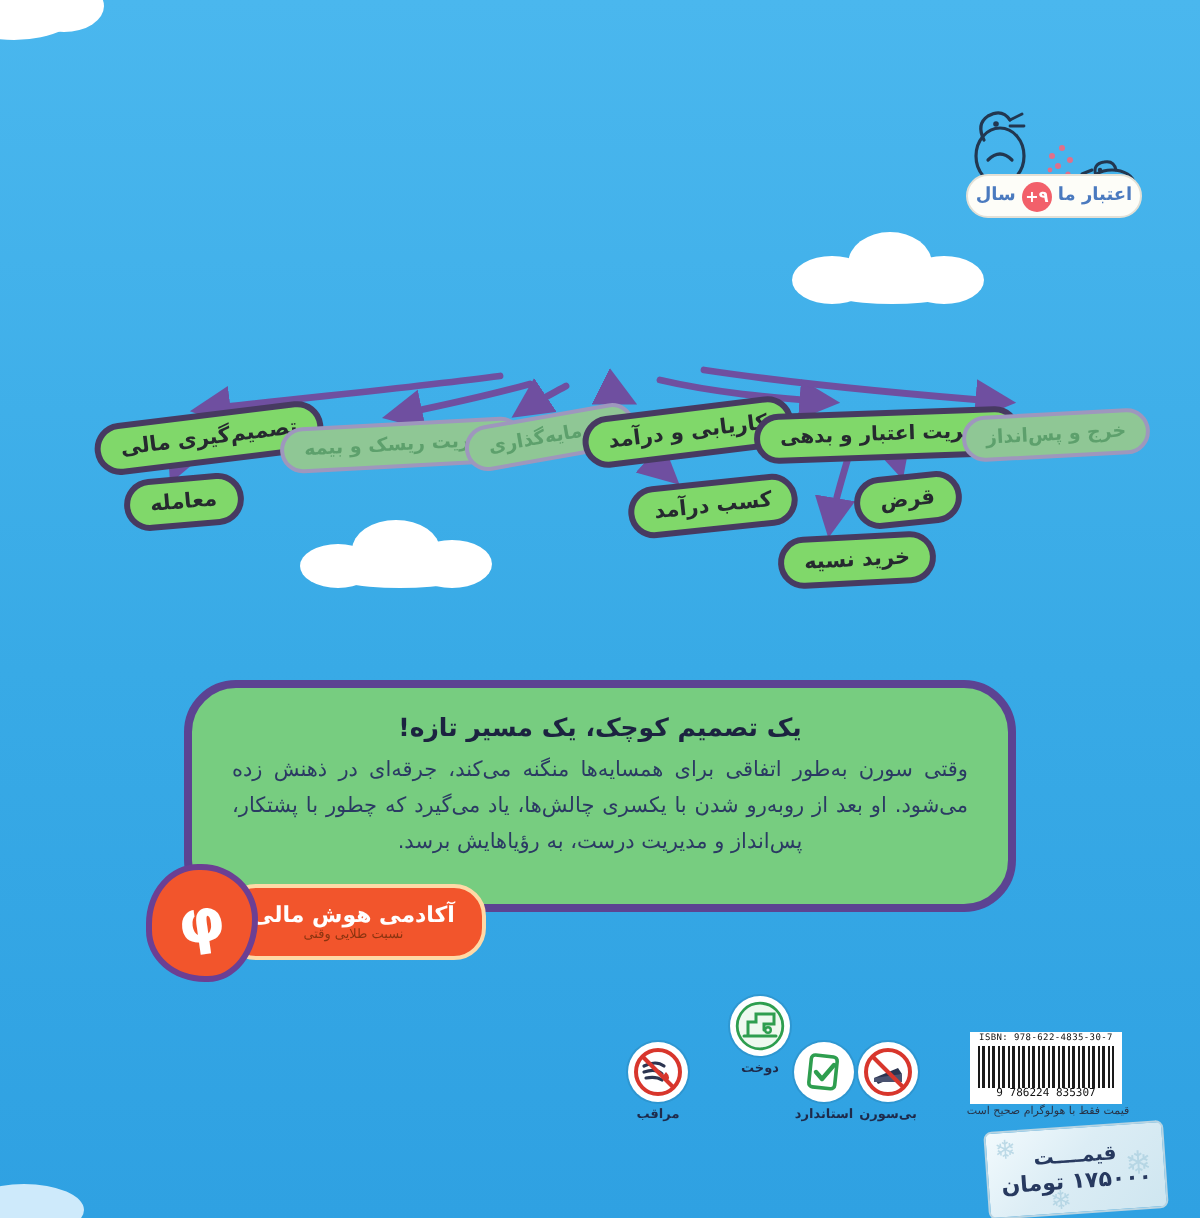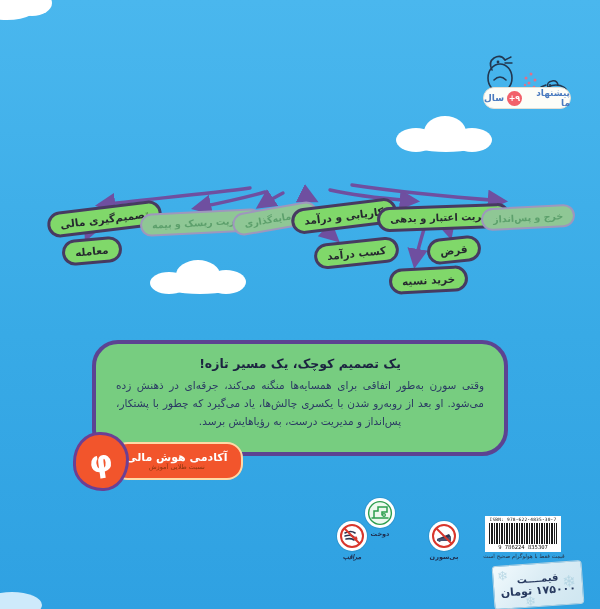--- a/index.html
+++ b/index.html
@@ -123,21 +123,21 @@
       <g fill="none" stroke="#223750" stroke-width="1.5" stroke-linecap="round">
         <ellipse cx="78" cy="42" rx="11" ry="7"></ellipse>
         <path d="M70 38 q-2 -6 4 -7 q5 -1 6 4"></path>
         <path d="M68 35 l-5 2"></path>
         <circle cx="72" cy="35" r="1.1" fill="#223750" stroke="none"></circle>
         <path d="M66 49 l24 0" stroke-width="1.2"></path>
       </g>
     </svg>
   </div>
   <div class="agepill fa">
-    <span>پیشنهاد ما</span>
+    <span>اعتبار ما</span>
     <span class="agecircle">۹+</span>
     <span>سال</span>
   </div>
 
   <svg class="arrows" width="600" height="609" viewBox="0 0 600 609">
     <defs>
       <marker id="ah" markerWidth="7" markerHeight="7" refX="4.5" refY="3" orient="auto">
         <path d="M0,0 L6,3 L0,6 Z" fill="#6f4fa0"></path>
       </marker>
     </defs>
@@ -167,46 +167,55 @@
   <div class="node bright fa" style="left:389px;top:267px;transform:rotate(-3deg);font-size:10.5px;">خرید نسیه</div>
   <div class="node faded fa" style="left:481px;top:206px;transform:rotate(-3deg);font-size:9.5px;">خرج و پس‌انداز</div>
 
   <div class="panel">
     <div class="ptitle fa">یک تصمیم کوچک، یک مسیر تازه!</div>
     <div class="pbody fa">وقتی سورن به‌طور اتفاقی برای همسایه‌ها منگنه می‌کند، جرقه‌ای در ذهنش زده می‌شود. او بعد از روبه‌رو شدن با یکسری چالش‌ها، یاد می‌گیرد که چطور با پشتکار، پس‌انداز و مدیریت درست، به رؤیاهایش برسد.</div>
   </div>
 
   <div class="acpill">
     <span class="acname fa">آکادمی هوش مالی</span>
-    <span class="actag fa">نسبت طلایی آموزش</span>
+    <span class="actag fa">نسبت طلایی وقتی</span>
   </div>
   <div class="blob">
     <span class="phi">φ</span>
   </div>
 
-  <div class="badge" style="left:332px;top:521px;font-style:italic;">
+  <div class="badge" style="left:309px;top:521px;">
     <div class="circ">
       <svg width="26" height="26" viewBox="0 0 26 26">
         <path d="M6 10 q6 -3 10 0 M6 13 q6 -2 9 1 M7 16 q5 -1 8 1" stroke="#2c3550" stroke-width="1.6" fill="none" stroke-linecap="round"></path>
         <path d="M17 13 q3 3 0 5 q-3 -2 0 -5" fill="#d8362c"></path>
         <circle cx="13" cy="13" r="11" fill="none" stroke="#d8362c" stroke-width="2"></circle>
         <line x1="5" y1="5" x2="21" y2="21" stroke="#d8362c" stroke-width="2"></line>
       </svg>
     </div>
     <div class="blabel fa">مراقب</div>
   </div>
   <div class="badge" style="left:360px;top:498px;">
     <div class="circ">
       <svg width="26" height="26" viewBox="0 0 26 26">
         <circle cx="13" cy="13" r="11.4" fill="#eef9ef" stroke="#2e9e4f" stroke-width="1.4"></circle>
         <path d="M5 18 h16 M7 18 v-7 h4 v-4 h9 v5 h-5 v3" stroke="#2e9e4f" stroke-width="1.5" fill="none" stroke-linecap="round"></path>
         <circle cx="17" cy="15" r="1.4" fill="none" stroke="#2e9e4f" stroke-width="1.2"></circle>
       </svg>
     </div>
     <div class="blabel fa">دوخت</div>
+  </div>
+  <div class="badge" style="left:392px;top:521px;">
+    <div class="circ">
+      <svg width="26" height="26" viewBox="0 0 26 26">
+        <rect x="6" y="5" width="13" height="16" rx="2" transform="rotate(6 13 13)" fill="#fff" stroke="#2e9e4f" stroke-width="1.8"></rect>
+        <path d="M9 13 l3 3.5 l6 -7" stroke="#2e9e4f" stroke-width="2.2" fill="none" stroke-linecap="round" stroke-linejoin="round"></path>
+      </svg>
+    </div>
+    <div class="blabel fa">استاندارد</div>
   </div>
   <div class="badge" style="left:424px;top:521px;">
     <div class="circ">
       <svg width="26" height="26" viewBox="0 0 26 26">
         <path d="M6 16 l12 -5 l2 3 l-12 5 z" fill="#2c3550"></path>
         <path d="M6 16 l14 -2 v4 h-14 z" fill="#4a5270"></path>
         <circle cx="13" cy="13" r="11" fill="none" stroke="#d8362c" stroke-width="2"></circle>
         <line x1="5" y1="5" x2="21" y2="21" stroke="#d8362c" stroke-width="2"></line>
       </svg>
     </div>

